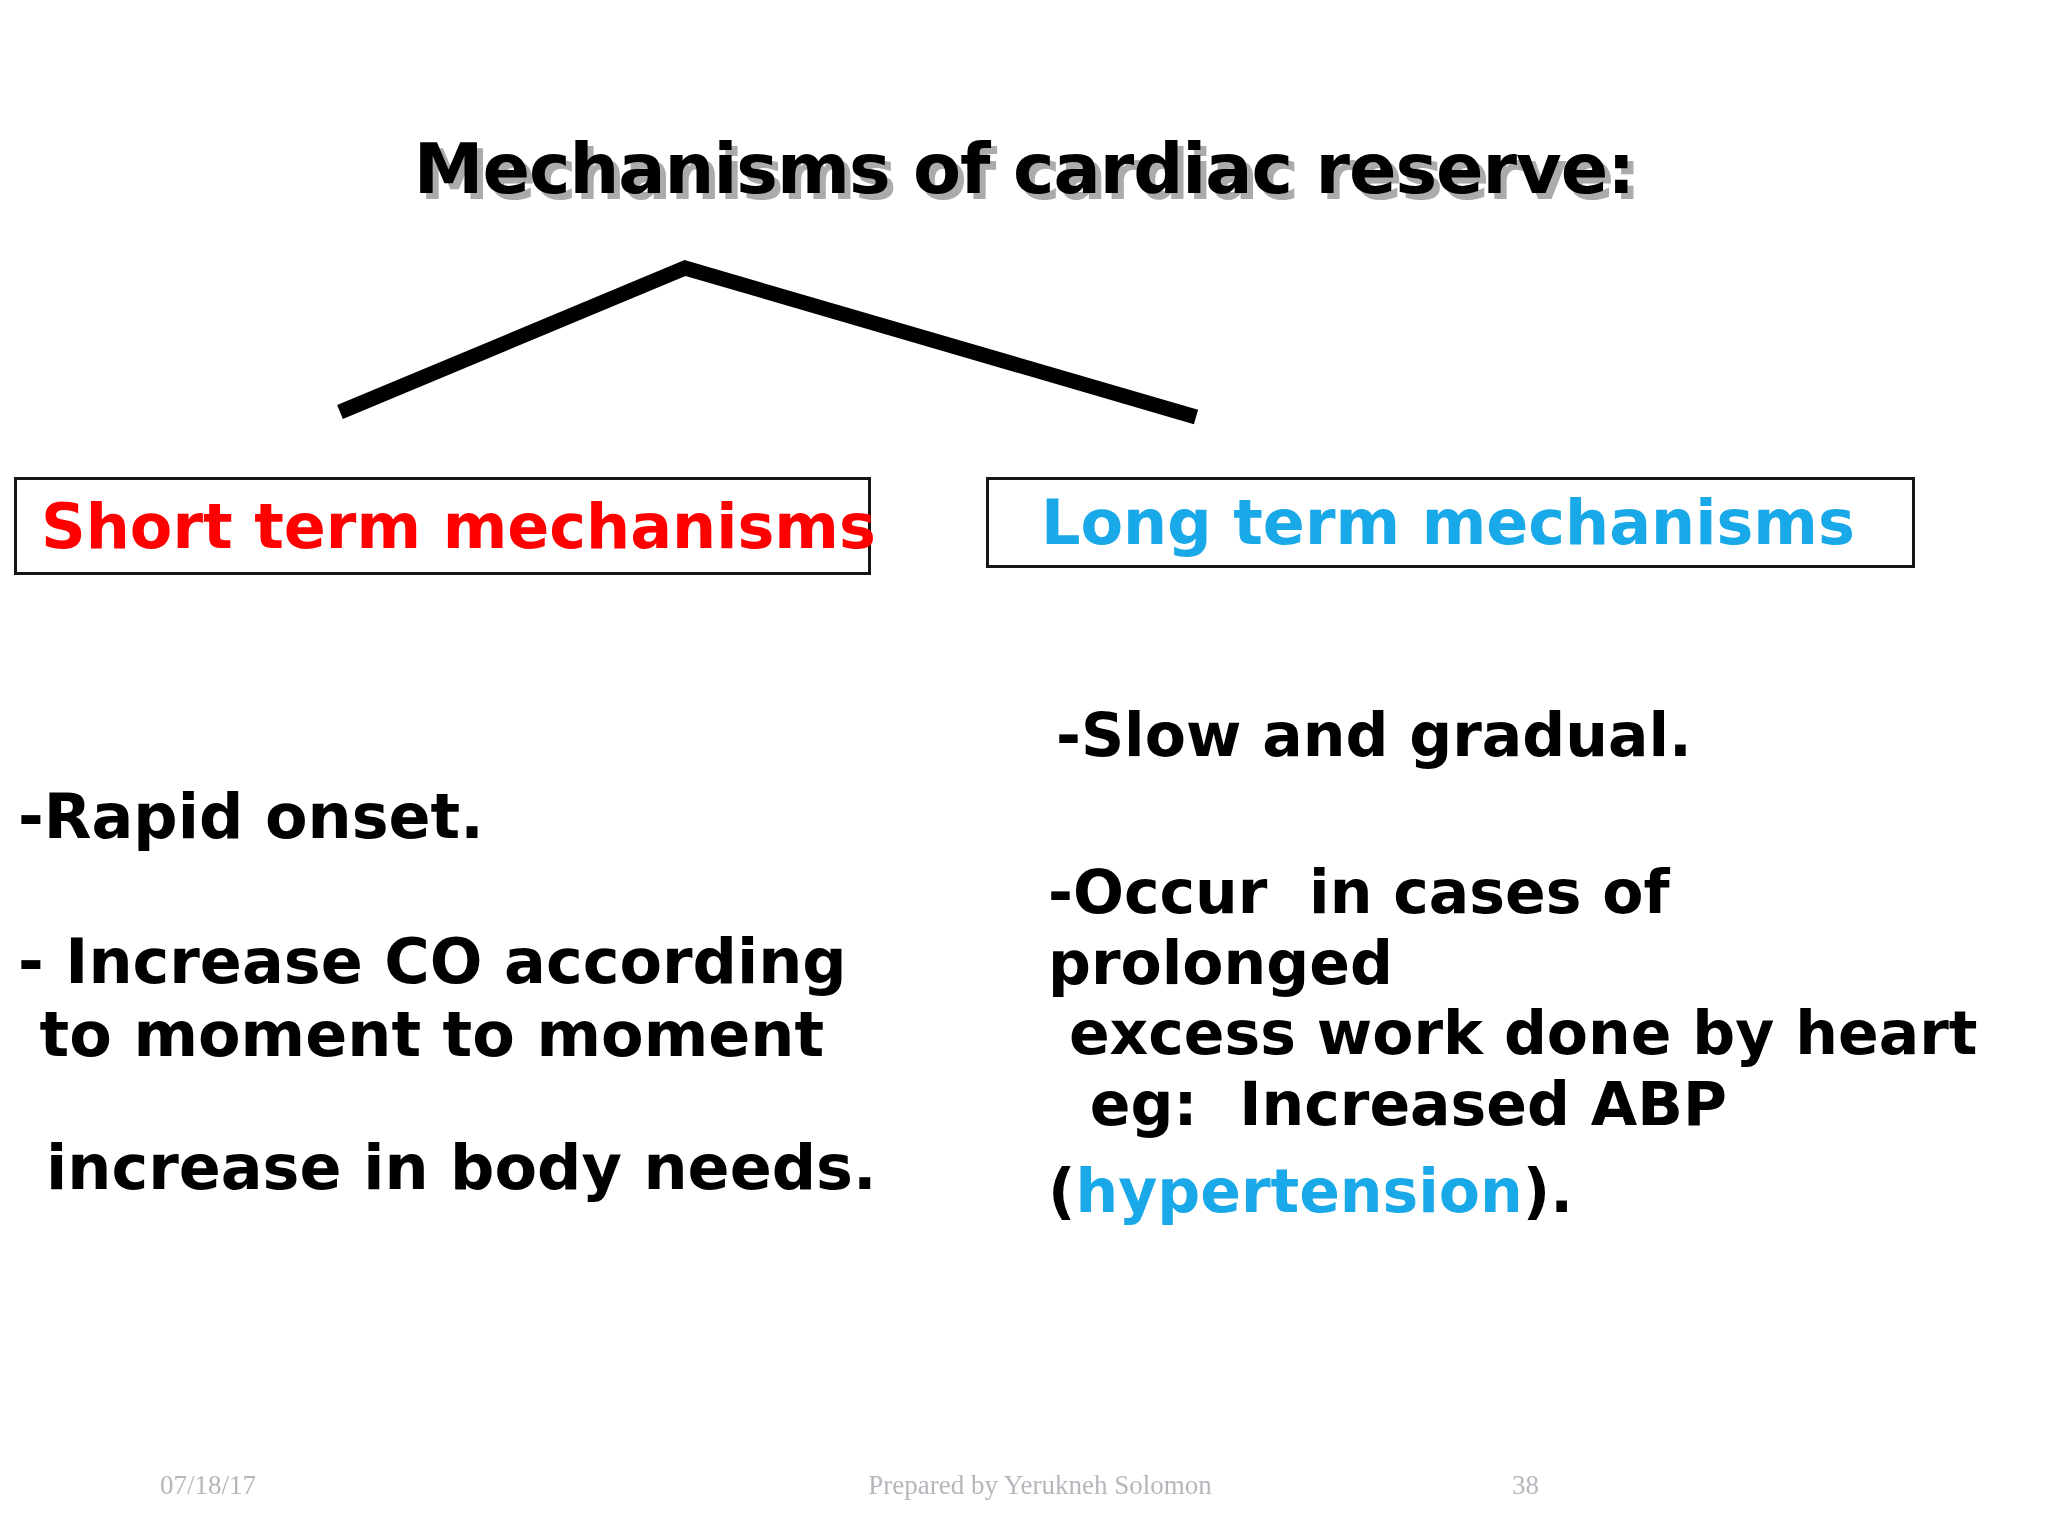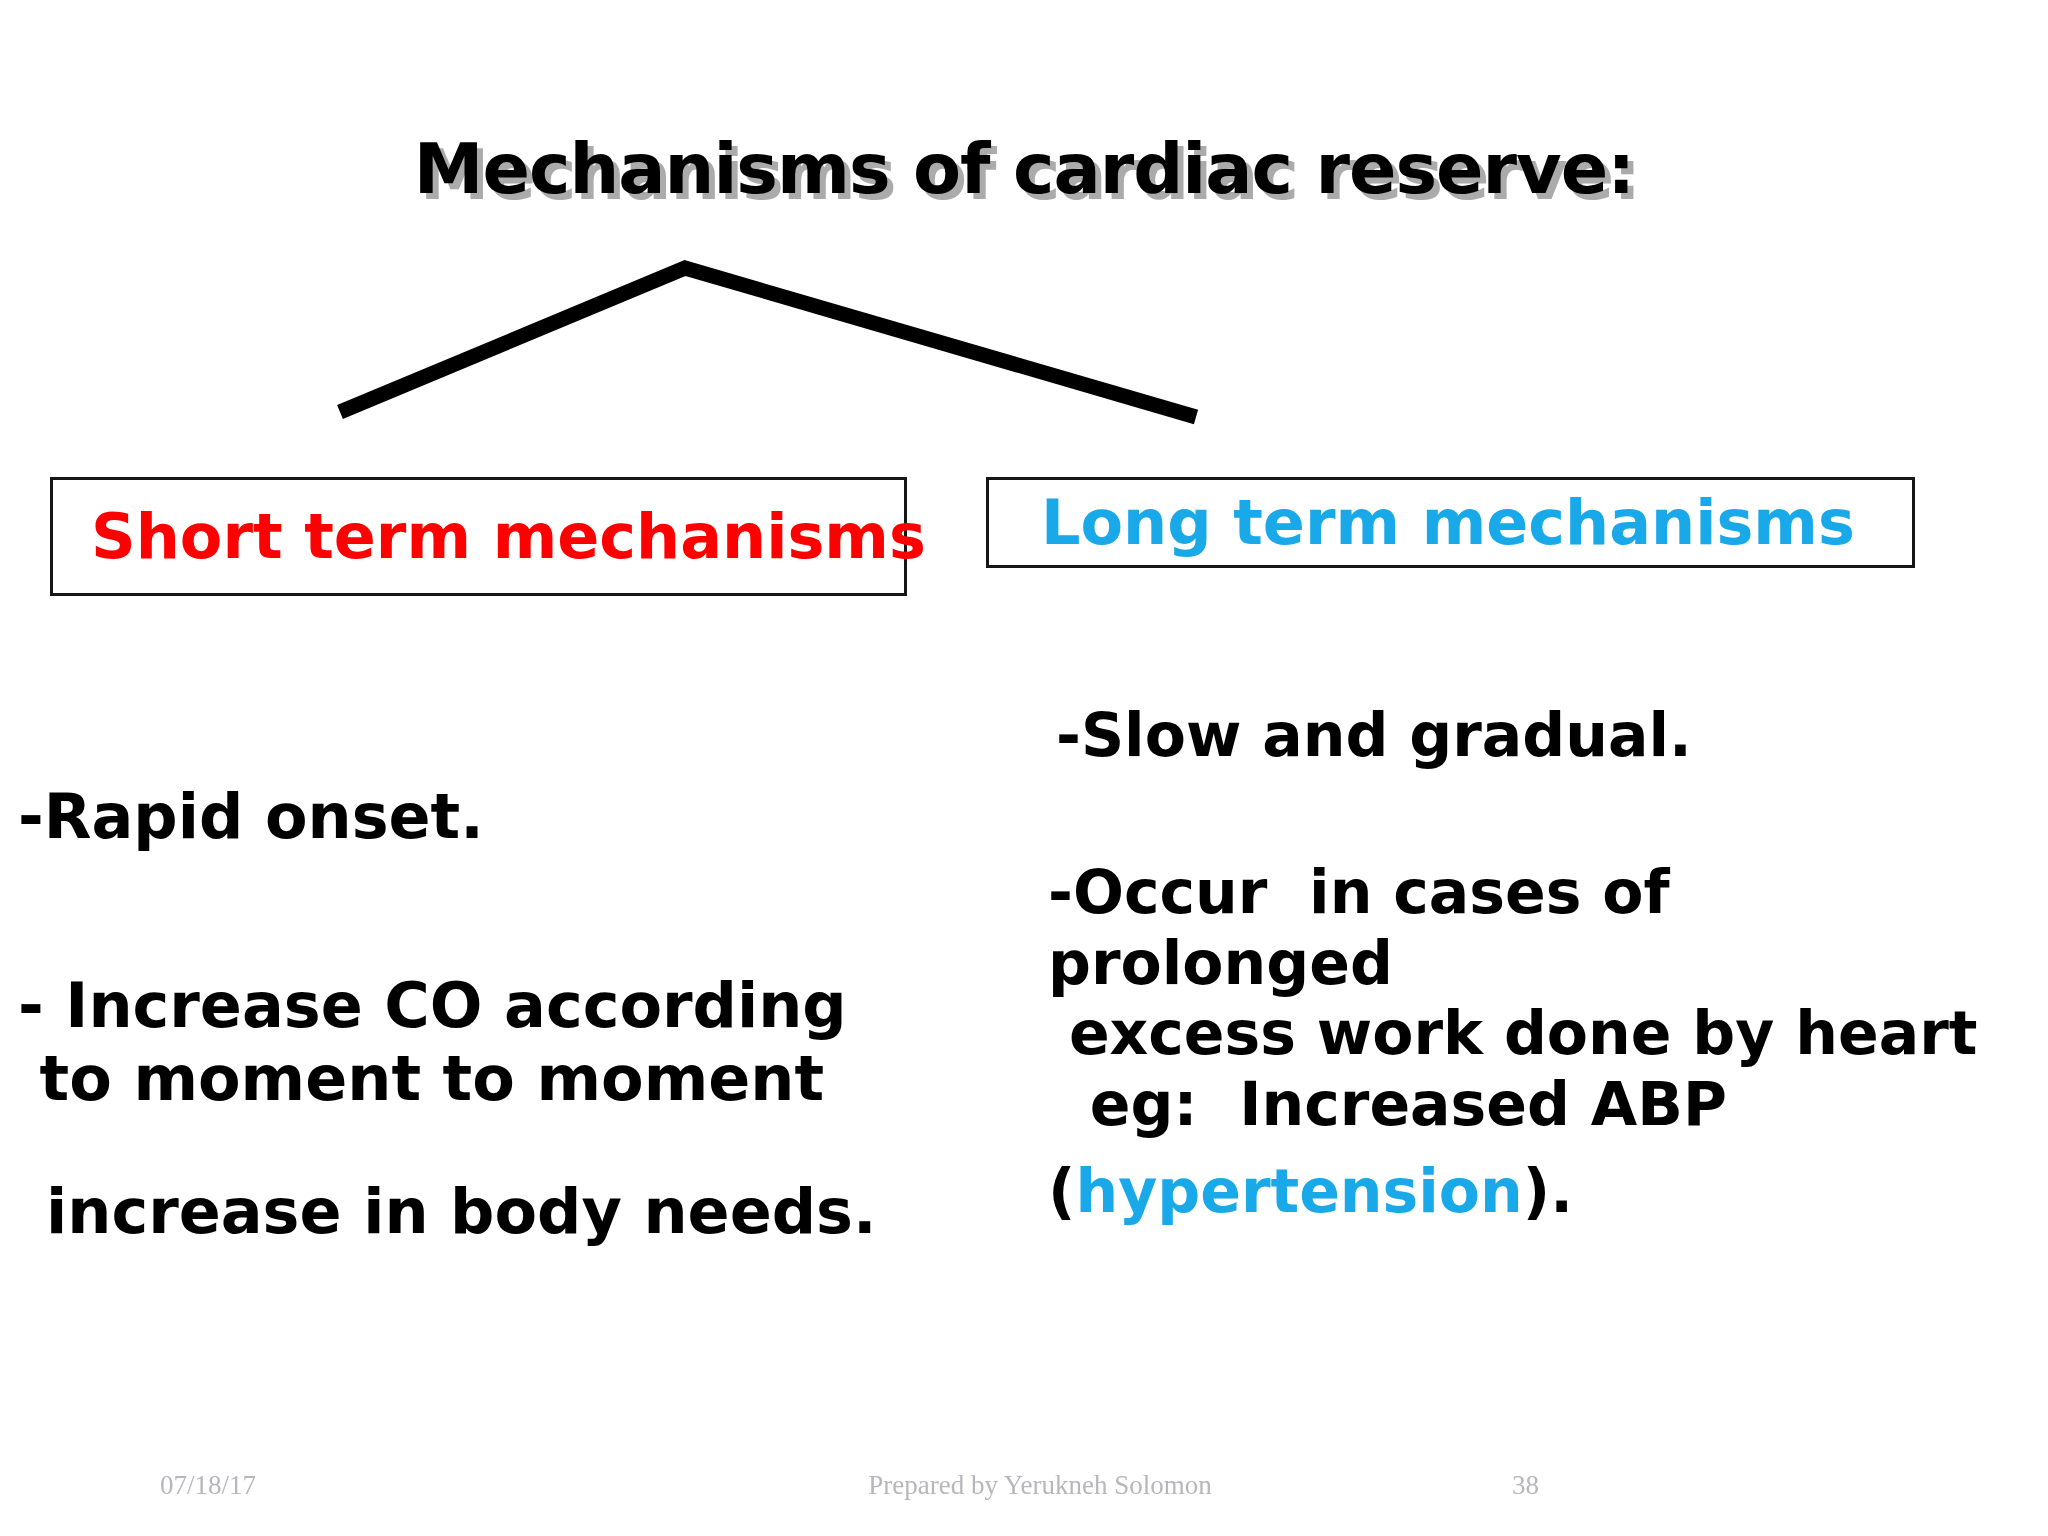--- a/index.html
+++ b/index.html
@@ -51,24 +51,23 @@
     align-items: center;
     font-family: "DejaVu Sans", sans-serif;
     font-weight: bold;
     font-size: 62px;
     white-space: nowrap;
   }
   #box-short-term {
     left: 14px;
     top: 477px;
     width: 857px;
-    height: 119px;
-    padding-left: 38px;
+    height: 98px;
+    padding-left: 24px;
     color: #FF0000;
-    margin-left: 36px;
   }
   #box-long-term {
     left: 986px;
     top: 477px;
     width: 929px;
     height: 91px;
     padding-left: 52px;
     color: #19A8E8;
   }
 
@@ -90,21 +89,21 @@
     top: 700px;
     width: 980px;
     font-size: 60px;
   }
 
   .para {
     margin: 0;
     line-height: 1.18;
     white-space: pre-wrap;
   }
-  #col-short-term .para.p1 { margin-bottom: 116px; }
+  #col-short-term .para.p1 { margin-bottom: 72px; }
   #col-short-term .para.p2 { margin-bottom: 16px; }
   #col-short-term .para.p3 { margin-top: 60px; padding-left: 28px; }
 
   #col-long-term .para.q1 { margin-bottom: 86px; padding-left: 8px; }
   #col-long-term .para.q2 { margin-bottom: 16px; }
 
   .accent-cyan { color: #19A8E8; }
 
   
   #slide-footer {

